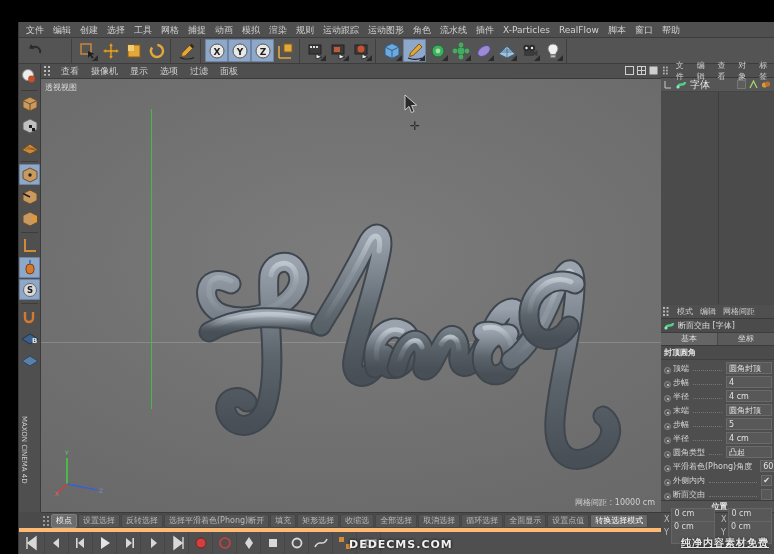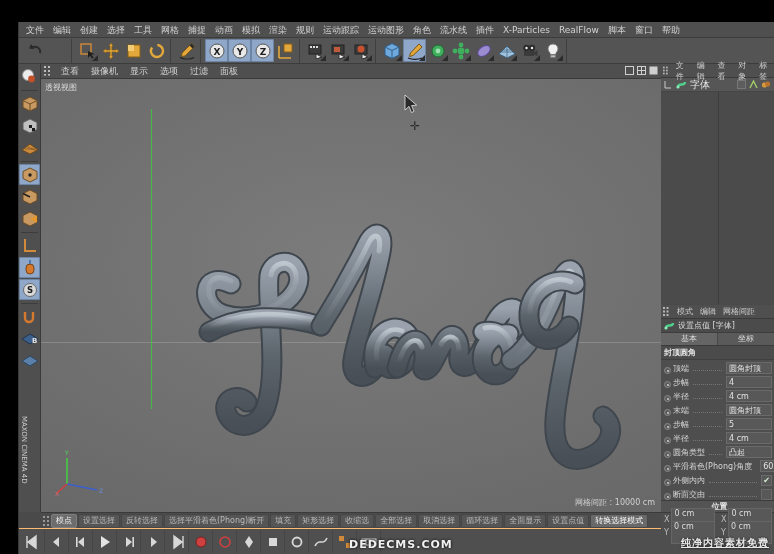--- a/index.html
+++ b/index.html
@@ -116,21 +116,21 @@
   .modebtn {
     font-size:8px; color:#b9b9b9; background:#555; border:1px solid #464646;
     padding:1px 4px; line-height:10px; border-radius:2px; white-space:nowrap;
   }
   .modebtn.active { background:#6d6d6d; color:#f0f0f0; border-color:#7d7d7d; }
   .modebtn.strong { background:#696969; color:#fff; }
 
   
   .bottombar {
     position:absolute; left:0; top:506px; width:756px; height:26px;
-    background:#4f4f4f; border-top:1px solid #fdba74;
+    background:#4f4f4f; border-top:4px solid #fdba74;
     display:flex; align-items:center; padding-left:2px;
   }
   .bbtn { width:24px; height:23px; display:flex; align-items:center; justify-content:center;
           border-right:1px solid #454545; }
 
   
   .rightcol { position:absolute; left:642px; top:42px; width:114px; height:490px; background:#4a4a4a; }
 
   .panelhdr {
     height:14px; background:#4f4f4f; display:flex; align-items:center;
@@ -781,21 +781,21 @@
           <div class="ph-item">模式</div>
           <div class="ph-item">编辑</div>
           <div class="ph-item">网格间距</div>
         </div>
 
         <div class="attr-obj">
           <svg width="11" height="11" viewBox="0 0 11 11">
             <path d="M2 8 C2 3 9 8 9 3" stroke="#4fd08a" stroke-width="2.4" fill="none"></path>
             <circle cx="2" cy="8" r="1.6" fill="#8ce8b8"></circle>
           </svg>
-          <span>设置点值 [字体]</span>
+          <span>断面交由 [字体]</span>
         </div>
 
         <div class="attr-tabs">
           <div class="attr-tab active">基本</div>
           <div class="attr-tab">坐标</div>
         </div>
 
         <div class="attr-section">封顶圆角</div>
 
         <div class="attr-row">

